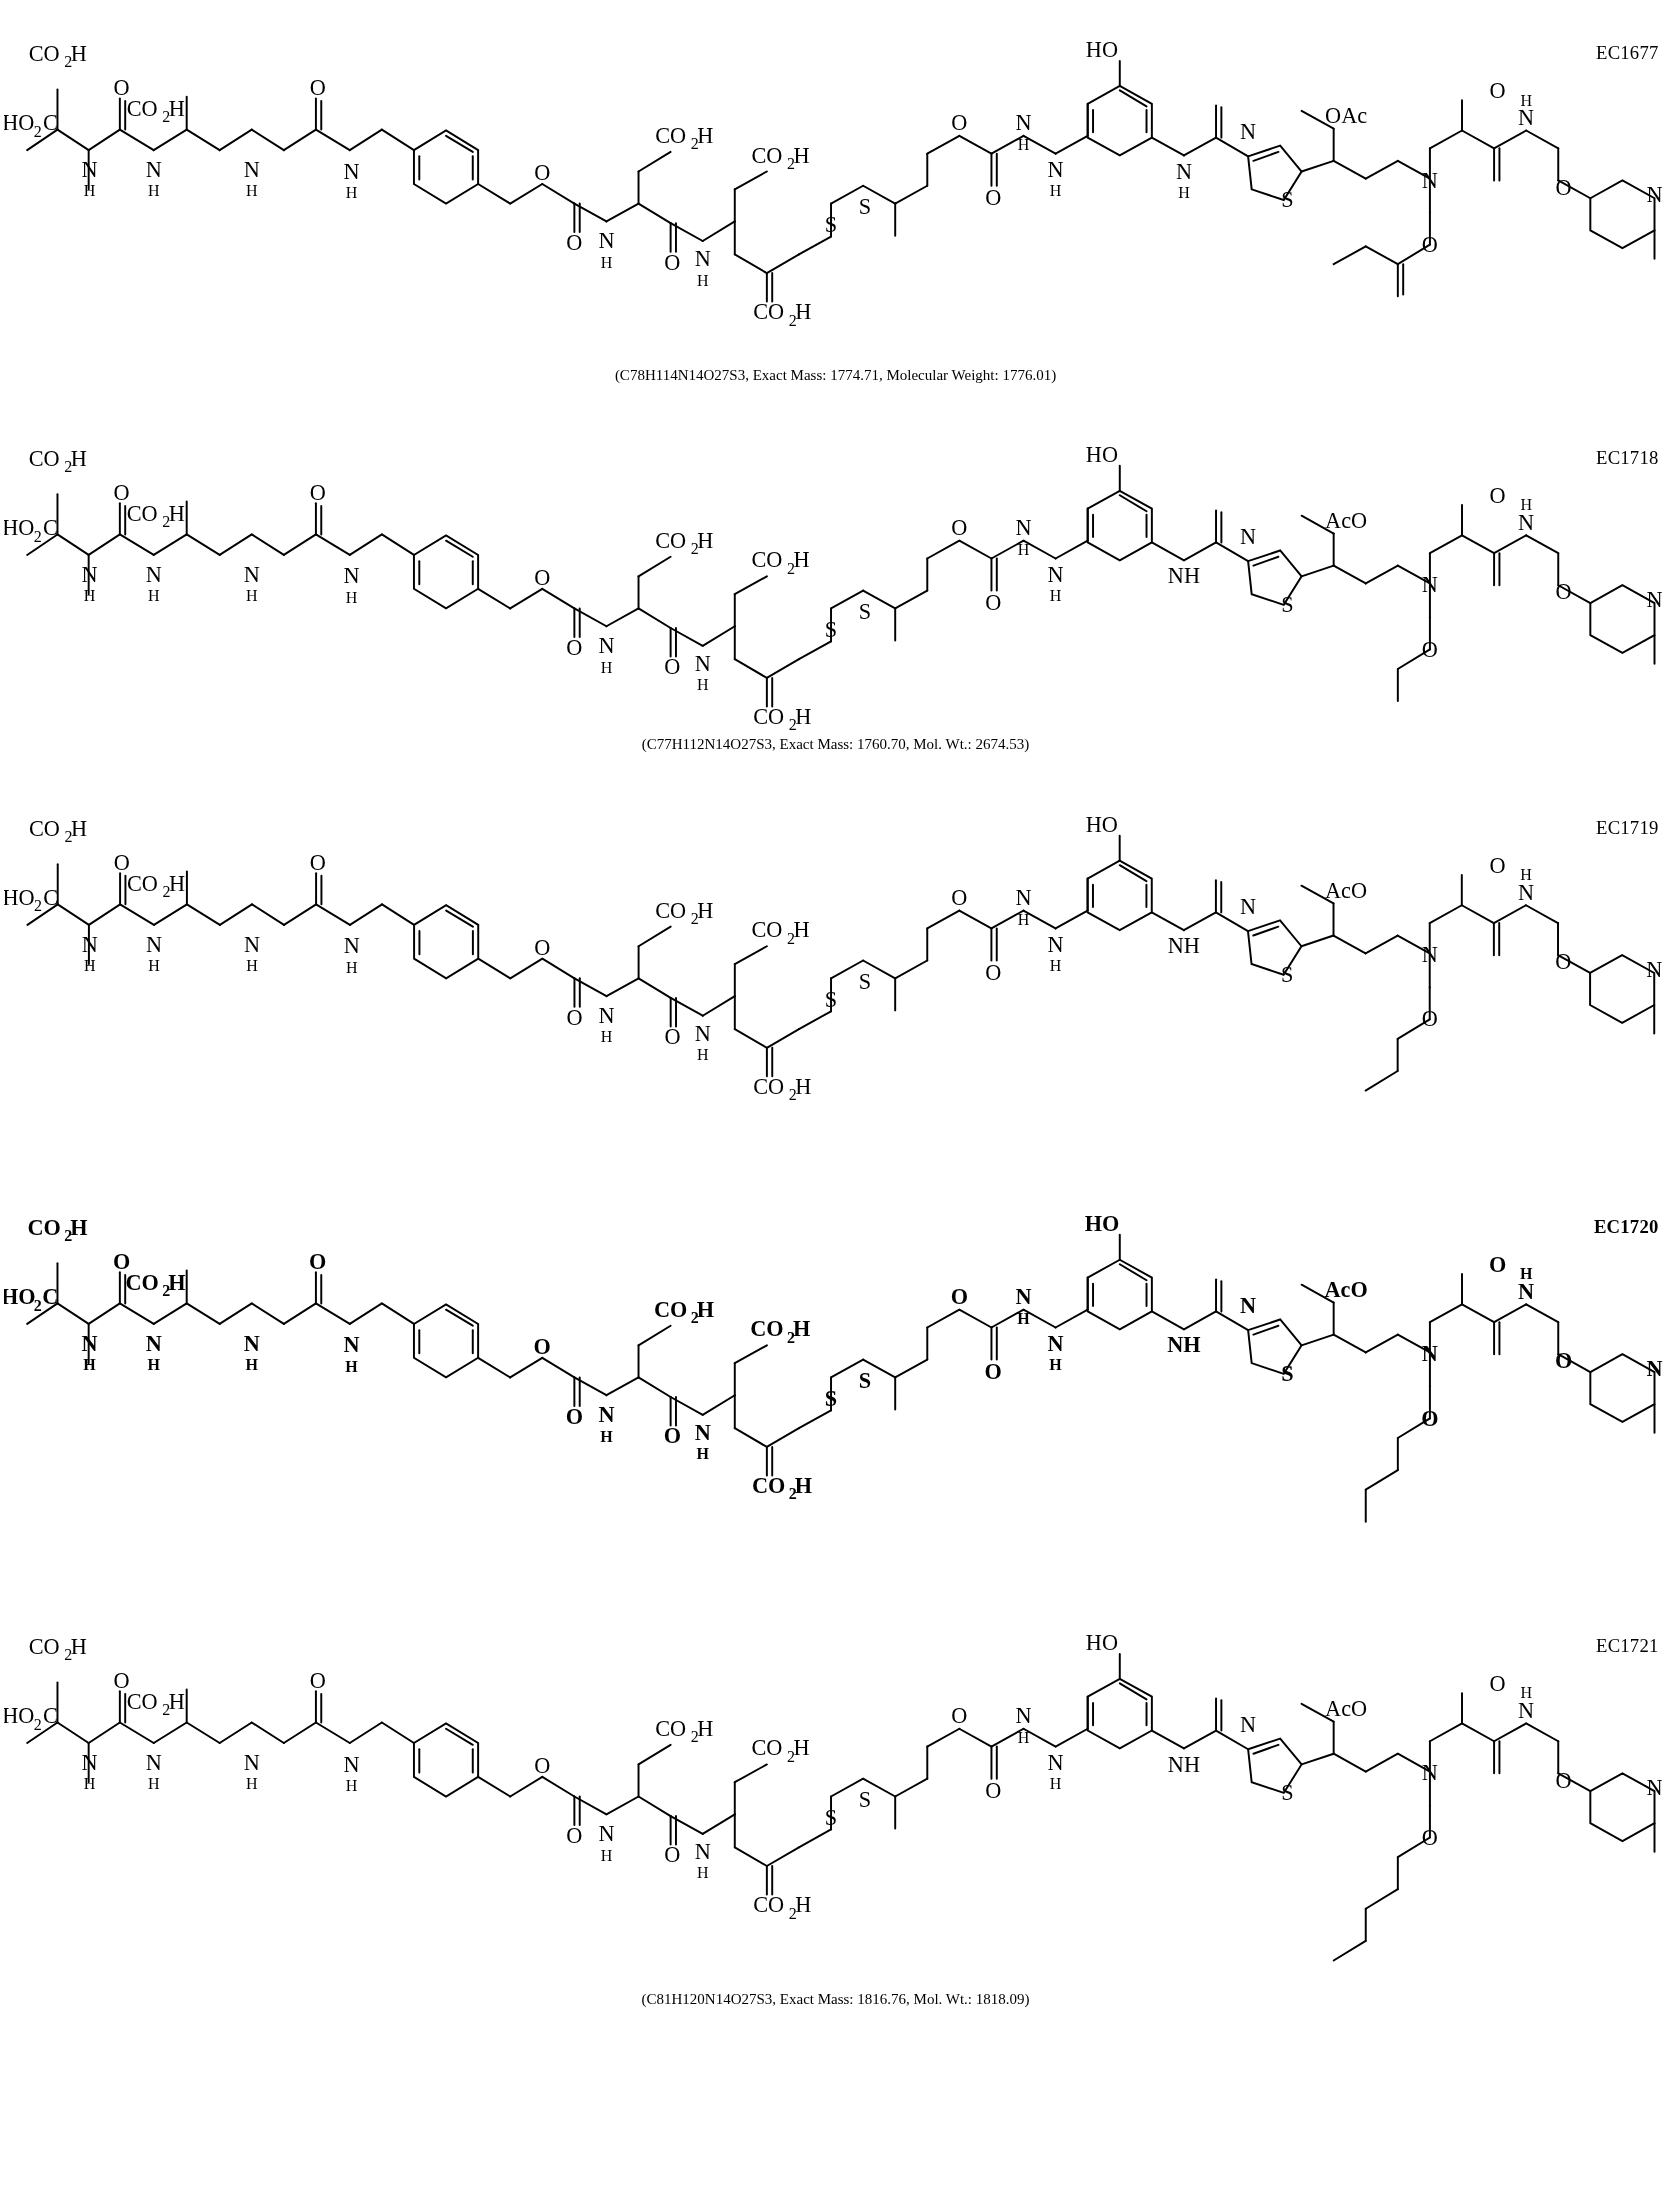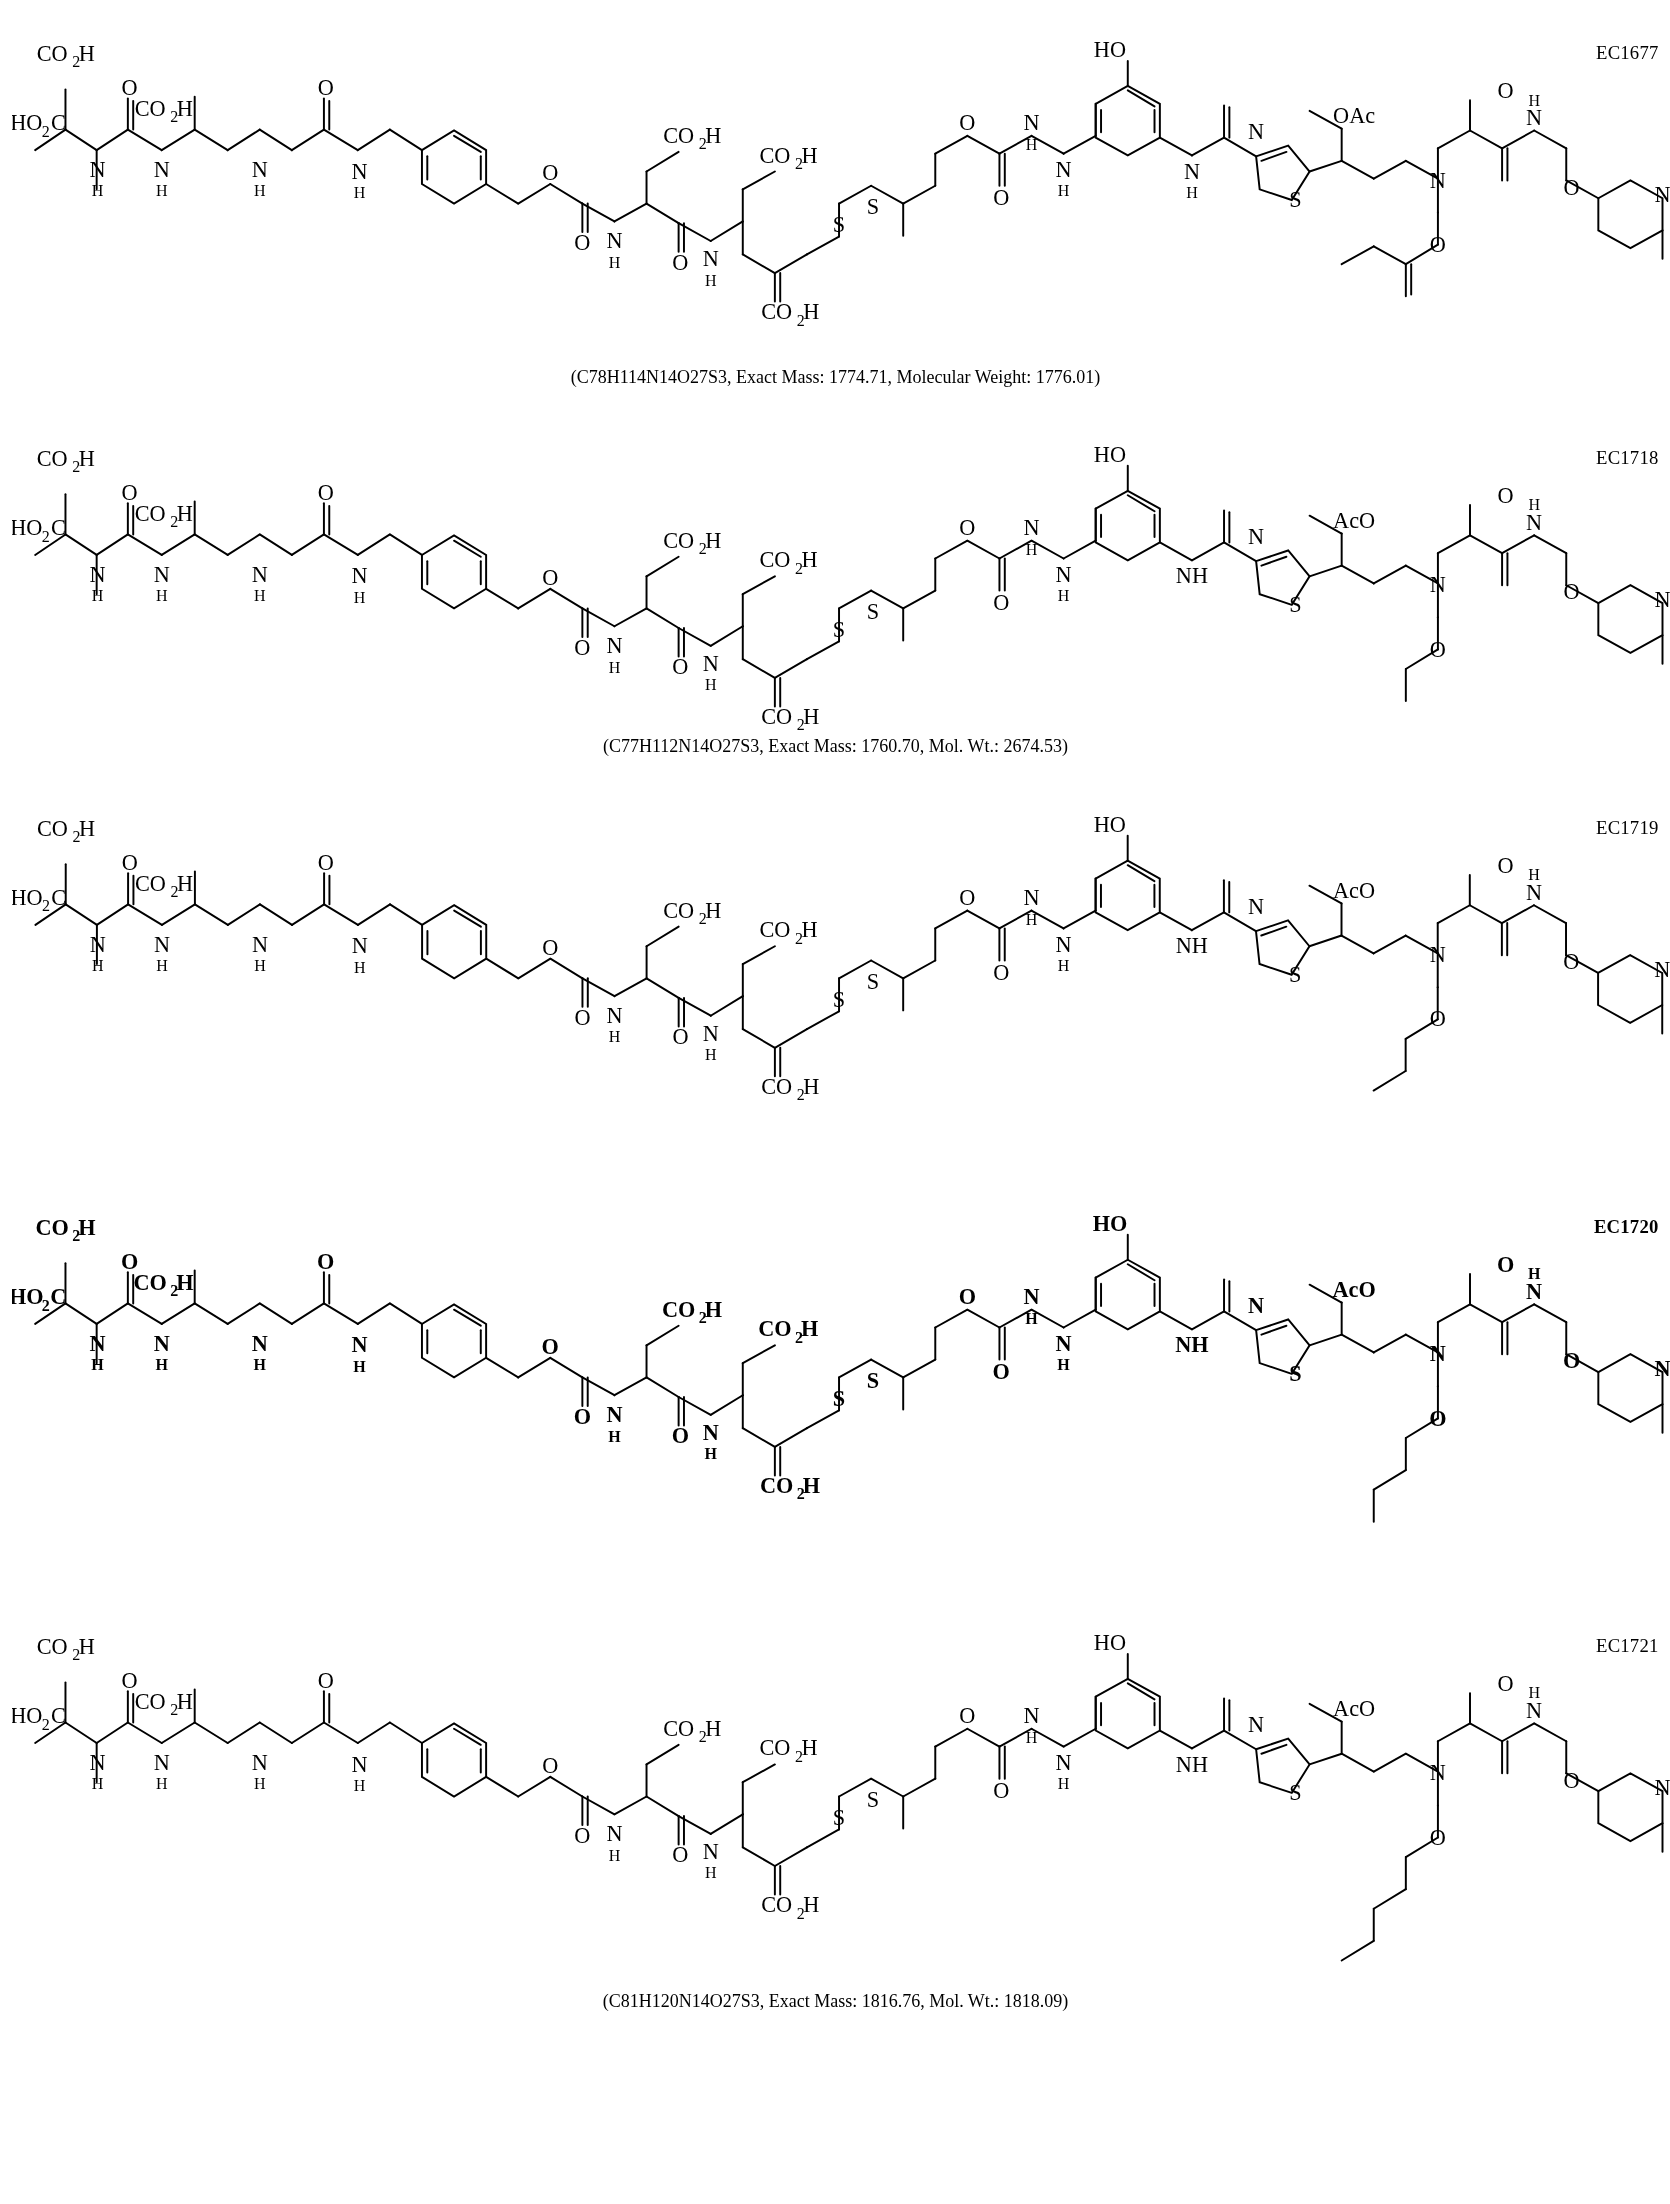--- a/index.html
+++ b/index.html
@@ -31,26 +31,26 @@
     top: 0px;
     font-size: 18.7px;
     font-family: "Liberation Serif", serif;
     letter-spacing: 0.2px;
     margin-top: 42px;
   }
   .formula-caption {
     position: absolute;
     width: 100%;
     text-align: center;
-    font-size: 18px;
+    font-size: 15px;
     font-family: "Liberation Serif", serif;
   }
   .diagram-wrap {
     position: absolute;
-    left: 12px;
+    left: 4px;
     top: 18px;
     width: 1333px;
     height: 356px;
     overflow: visible;
   }
   svg {
     display: block;
   }
   svg text {
     font-family: "Liberation Serif", serif;

